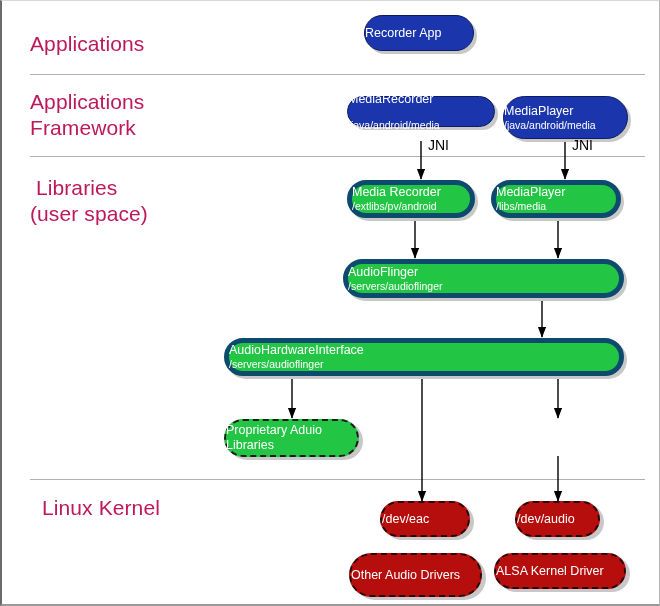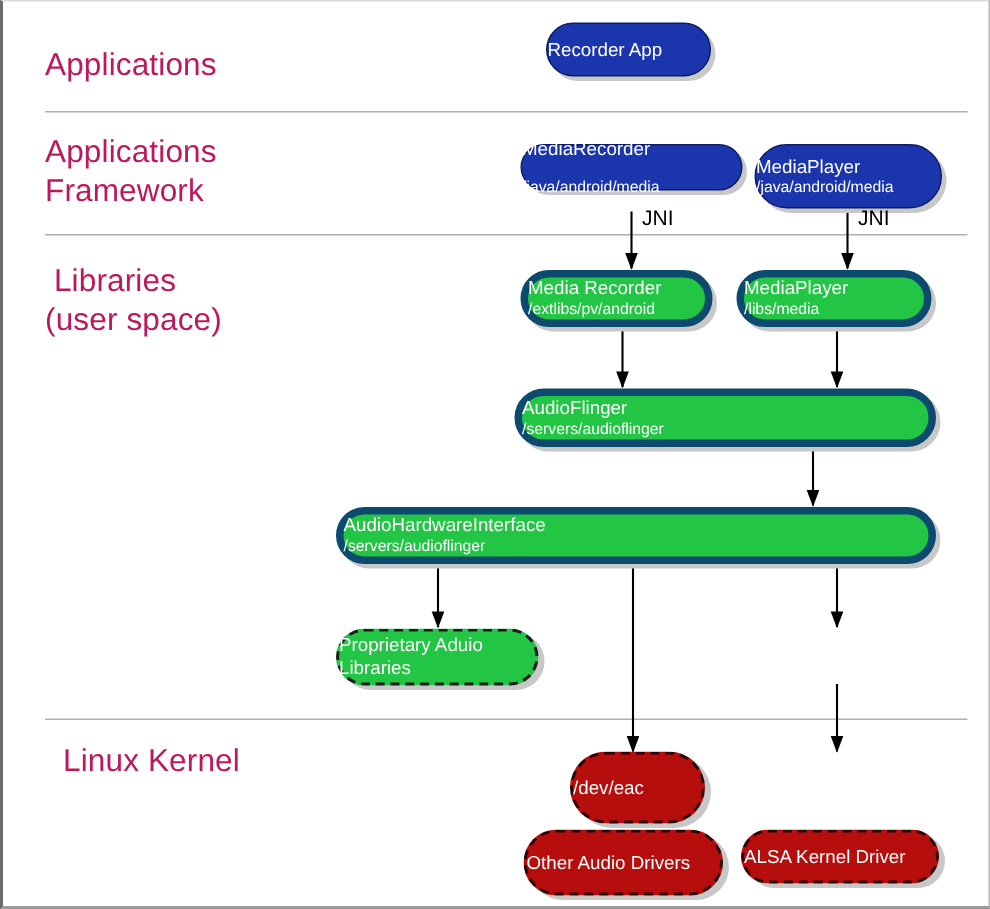--- a/index.html
+++ b/index.html
@@ -181,24 +181,27 @@
     <span class="title">AudioHardwareInterface</span>
     <span class="sub">/servers/audioflinger</span>
   </div>
 
   <div class="node green dashed two-line" style="left:222px; top:418px; width:135px; height:38px;">
     <span class="title">Proprietary Aduio</span>
     <span class="sub" style="font-size:12.5px;">Libraries</span>
   </div>
 
 
-  <div class="node red" style="left:378px; top:500px; width:90px; height:48px;">
+  <div class="node red" style="left:378px; top:500px; width:90px; height:36px;">
     <span class="title">/dev/eac</span>
   </div>
 
+  <div class="node red" style="left:513px; top:500px; width:85px; height:36px;">
+    <span class="title">/dev/audio</span>
+  </div>
 
   <div class="node red" style="left:347px; top:552px; width:133px; height:44px;">
     <span class="title">Other Audio Drivers</span>
   </div>
 
   <div class="node red" style="left:492px; top:552px; width:132px; height:36px;border-radius:18px;">
     <span class="title">ALSA Kernel Driver</span>
   </div>
 
 </div>

